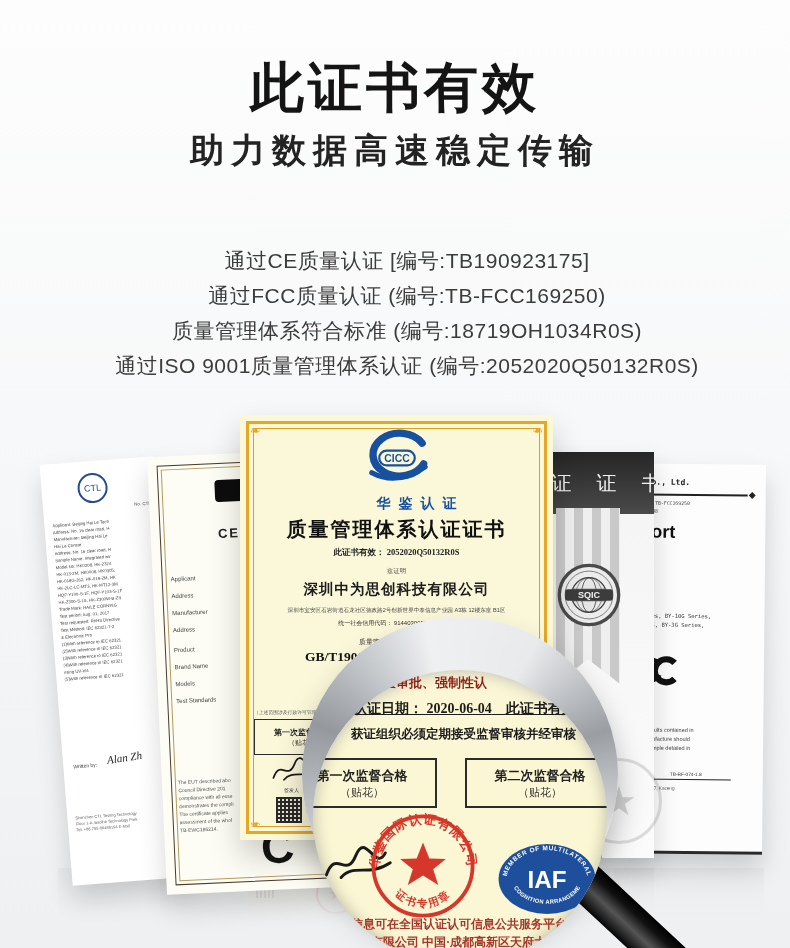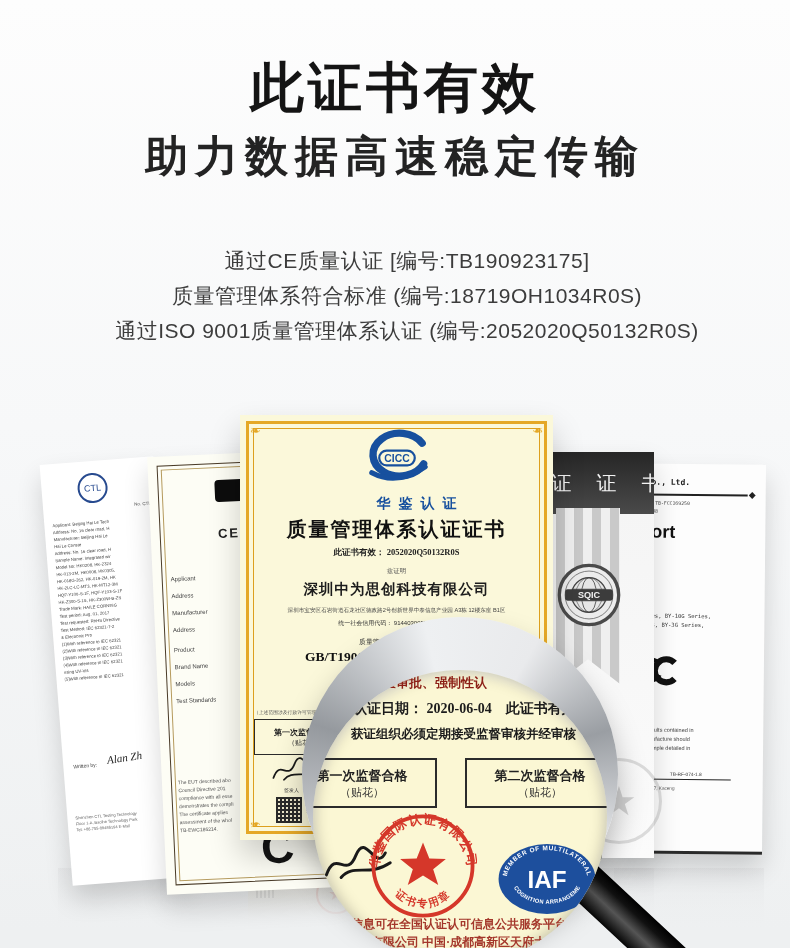--- a/index.html
+++ b/index.html
@@ -4,21 +4,21 @@
 <style>
   * { margin:0; padding:0; box-sizing:border-box; }
   body { background:#ffffff; font-family:"Liberation Sans","DejaVu Sans",sans-serif; }
   .page { position:relative; width:790px; height:948px; margin:0 auto; overflow:hidden;
           background:linear-gradient(180deg,#fdfdfd 0%,#f7f8f9 45%,#eef0f1 100%); }
 
   
   .title { position:absolute; top:52px; left:0; width:100%; text-align:center;
            font-size:54px; font-weight:800; color:#141414; letter-spacing:4px; }
   .subtitle { position:absolute; top:128px; left:0; width:100%; text-align:center;
-           font-size:43px; font-weight:600; color:#232323; letter-spacing:7px; }
+           font-size:34px; font-weight:600; color:#232323; letter-spacing:7px; }
   .cert-list { position:absolute; top:243px; left:0; width:100%; text-align:center;padding-left:24px; }
   .cert-line { font-size:21px; line-height:35px; color:#3c3c3c; letter-spacing:0.5px; }
 
   
   .scene { position:absolute; left:0; top:400px; width:790px; height:548px; }
   .paper { position:absolute; background:#fff; box-shadow:0 14px 26px rgba(0,0,0,.16); }
 
   
   .report-left { left:56px; top:60px; width:114px; height:422px; transform:rotate(-4.5deg); z-index:1;
                  padding:8px 6px; color:#3a3a3a; }
@@ -150,21 +150,21 @@
   .ferrule { position:absolute; left:534px; top:446px; width:50px; height:40px;
              transform:rotate(-47deg); transform-origin:top center; z-index:4;
              background:linear-gradient(90deg,#333,#cfcfcf 45%,#2d2d2d); border-radius:8px; }
   .lens { position:absolute; left:302px; top:217px; width:316px; height:316px; border-radius:50%;
           padding:11px; z-index:5; box-shadow:0 18px 30px rgba(0,0,0,.28);
           background:conic-gradient(from 30deg,#e9eaec,#9a9ea3 12%,#f3f4f6 26%,#84888d 42%,#dfe1e4 56%,#95999e 72%,#eef0f2 88%,#e9eaec); }
   .lens-view { position:relative; width:100%; height:100%; border-radius:50%; overflow:hidden;
                background:#fbf7d4; box-shadow:inset 0 0 16px rgba(0,0,0,.28), inset 0 4px 8px rgba(255,255,255,.5);margin-top:42px; }
   .lz { position:absolute; white-space:nowrap; font-family:"Liberation Serif","DejaVu Serif",serif; }
   .lz-line1 { left:70px; top:4px; font-size:13px; font-weight:800; color:#8c1f16; }
-  .lz-line2 { left:40px; top:30px; font-size:14px; font-weight:800; color:#1c1c1c; }
+  .lz-line2 { left:40px; top:30px; font-size:14px; font-weight:800; color:#1c1c1c;text-decoration:underline; }
   .lz-line3 { left:38px; top:56px; font-size:12.5px; font-weight:700; color:#1c1c1c; }
   .lz-box { position:absolute; top:88px; height:50px; border:2px solid #2b2b2b; width:150px;
             display:flex; flex-direction:column; align-items:center; justify-content:center; }
   .lz-box .t { font-size:13px; font-weight:800; color:#222; }
   .lz-box .s { font-size:11px; color:#333; }
   .lz-box1 { left:-26px; } .lz-box2 { left:152px; }
   .lz-sig { position:absolute; left:6px; top:166px; width:86px; height:56px; }
   .lz-stamp { position:absolute; left:56px; top:142px; width:108px; height:108px; }
   .lz-iaf { position:absolute; left:178px; top:172px; width:112px; height:74px; }
   .lz-f1 { left:26px; top:246px; font-size:12px; font-weight:800; color:#a4372b; }
@@ -175,20 +175,21 @@
 </head>
 <body>
 
 <div class="page">
 
   <div class="title">此证书有效</div>
   <div class="subtitle">助力数据高速稳定传输</div>
 
   <div class="cert-list">
     <div class="cert-line">通过CE质量认证 [编号:TB190923175]</div>
+    <div class="cert-line">通过FCC质量认证 (编号:TB-FCC169250)</div>
     <div class="cert-line">质量管理体系符合标准 (编号:18719OH1034R0S)</div>
     <div class="cert-line">通过ISO 9001质量管理体系认证 (编号:2052020Q50132R0S)</div>
   </div>
 
   <div class="scene">
 
     <div class="reflection">
       <div class="refl-paper" style="left:58px;width:112px;"></div>
       <div class="refl-paper" style="left:160px;width:176px;"></div>
       <div class="refl-gold"></div>

